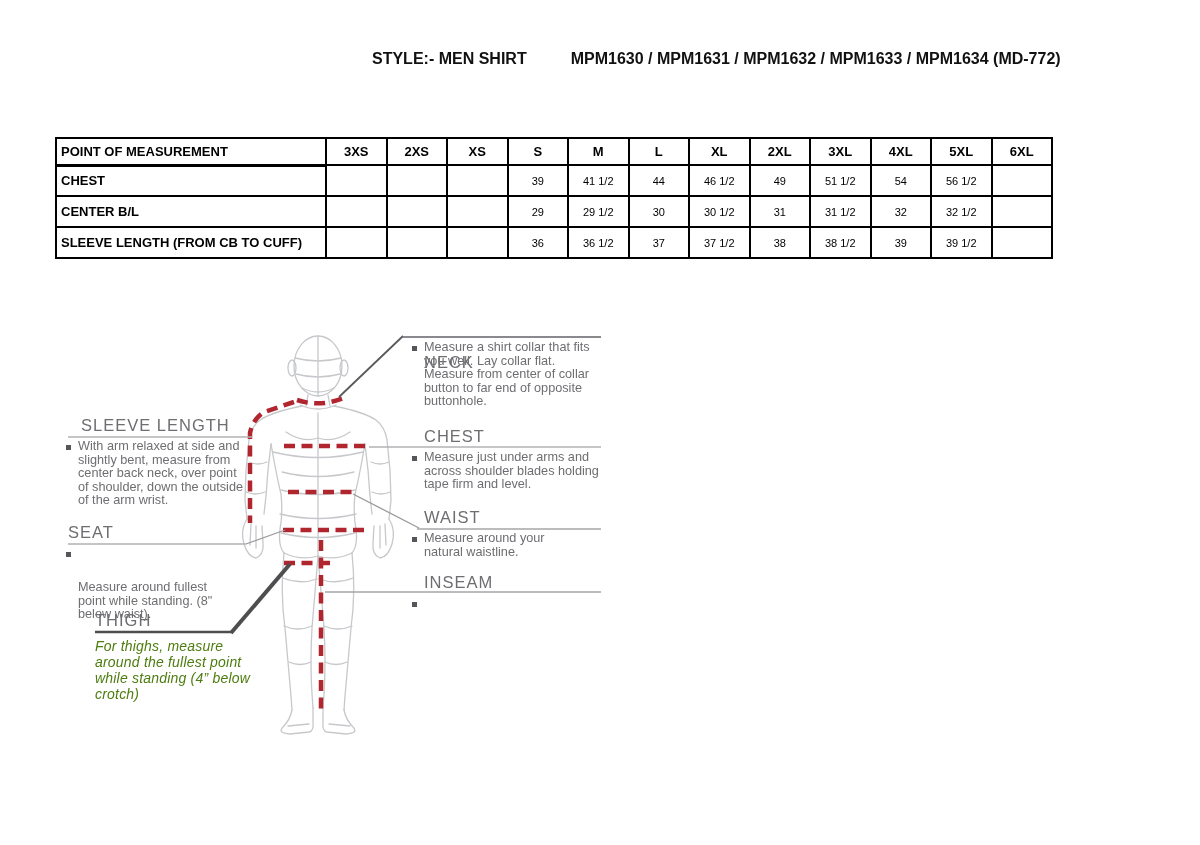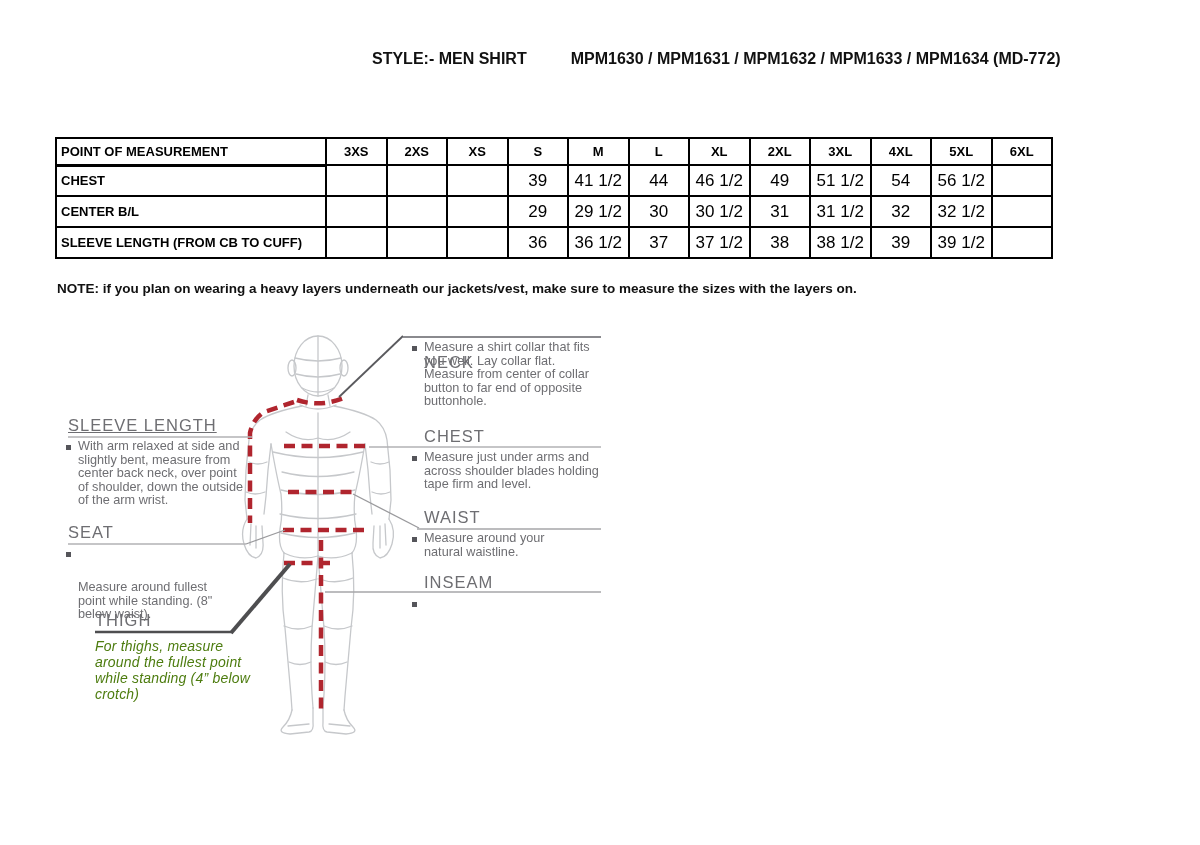--- a/index.html
+++ b/index.html
@@ -21,21 +21,21 @@
   }
   .size-table th, .size-table td {
     border:2px solid #000; background:#fff; color:#000;
     font-size:13px; text-align:center; vertical-align:middle;
     overflow:hidden; white-space:nowrap;
   }
   .size-table thead th { height:27px; font-weight:bold; }
   .size-table tbody td, .size-table tbody th { height:31px; }
   .size-table .rowlabel { text-align:left; padding-left:4px; font-weight:bold; }
   .size-table thead .rowlabel { border-bottom:3px solid #000; }
-  .size-table tbody td { font-weight:normal; font-size:17px; }
+  .size-table tbody td { font-weight:normal; font-size:11px; }
   .size-table col.c-label { width:270px; }
   .size-table col.c-size { width:60.5px; }
   
   .note-line {
     position:absolute; left:57px; top:281px; font-size:13.5px; font-weight:bold; color:#111;
   }
   
   .overlay { position:absolute; left:0; top:0; }
   
   .gh {
@@ -135,21 +135,20 @@
         <td>37 1/2</td>
         <td>38</td>
         <td>38 1/2</td>
         <td>39</td>
         <td>39 1/2</td>
         <td></td>
       </tr>
     </tbody>
   </table>
 
-  <div class="note-line">NOTE: if you plan on wearing a heavy layers underneath our jackets/vest, make sure to measure the sizes with the layers on.</div>
 
   <svg class="overlay" width="1200" height="845" viewBox="0 0 1200 845" aria-hidden="true">
 
     <g stroke="#c6c8cb" fill="none" stroke-width="1.3" stroke-linecap="round" stroke-linejoin="round">
 
       <ellipse cx="318" cy="366" rx="24" ry="30"></ellipse>
       <path d="M318,336 V396"></path>
       <path d="M295,358 Q318,364 341,358"></path>
       <path d="M296,374 Q318,380 340,374"></path>
       <path d="M302,388 Q318,396 334,388"></path>
@@ -232,21 +231,21 @@
   <div class="bullet" style="left:412px; top:456px;"></div>
   <div class="gt" style="left:424px; top:451px; width:175px;">Measure just under arms and across shoulder blades holding tape firm and level.</div>
 
   <div class="gh" style="left:424px; top:508px;">WAIST</div>
   <div class="bullet" style="left:412px; top:537px;"></div>
   <div class="gt" style="left:424px; top:532px; width:150px;">Measure around your natural waistline.</div>
 
   <div class="gh" style="left:424px; top:573px;">INSEAM</div>
   <div class="bullet" style="left:412px; top:602px;"></div>
 
-  <div class="gh" style="left:68px; top:416px;text-decoration:underline;">SLEEVE LENGTH</div>
+  <div class="gh" style="left:81px; top:416px;">SLEEVE LENGTH</div>
   <div class="bullet" style="left:66px; top:445px;"></div>
   <div class="gt" style="left:78px; top:440px; width:168px;">With arm relaxed at side and slightly bent, measure from center back neck, over point of shoulder, down the outside of the arm wrist.</div>
 
   <div class="gh" style="left:68px; top:523px;">SEAT</div>
   <div class="bullet" style="left:66px; top:552px;"></div>
   <div class="gt" style="left:78px; top:547px; width:150px;margin-top:34px;">Measure around fullest point while standing. (8" below waist).</div>
 
   <div class="gh" style="left:95px; top:611px;">THIGH</div>
   <div class="thigh-text" style="left:95px; top:638px; width:165px;">For thighs, measure around the fullest point while standing (4” below crotch)</div>
 

